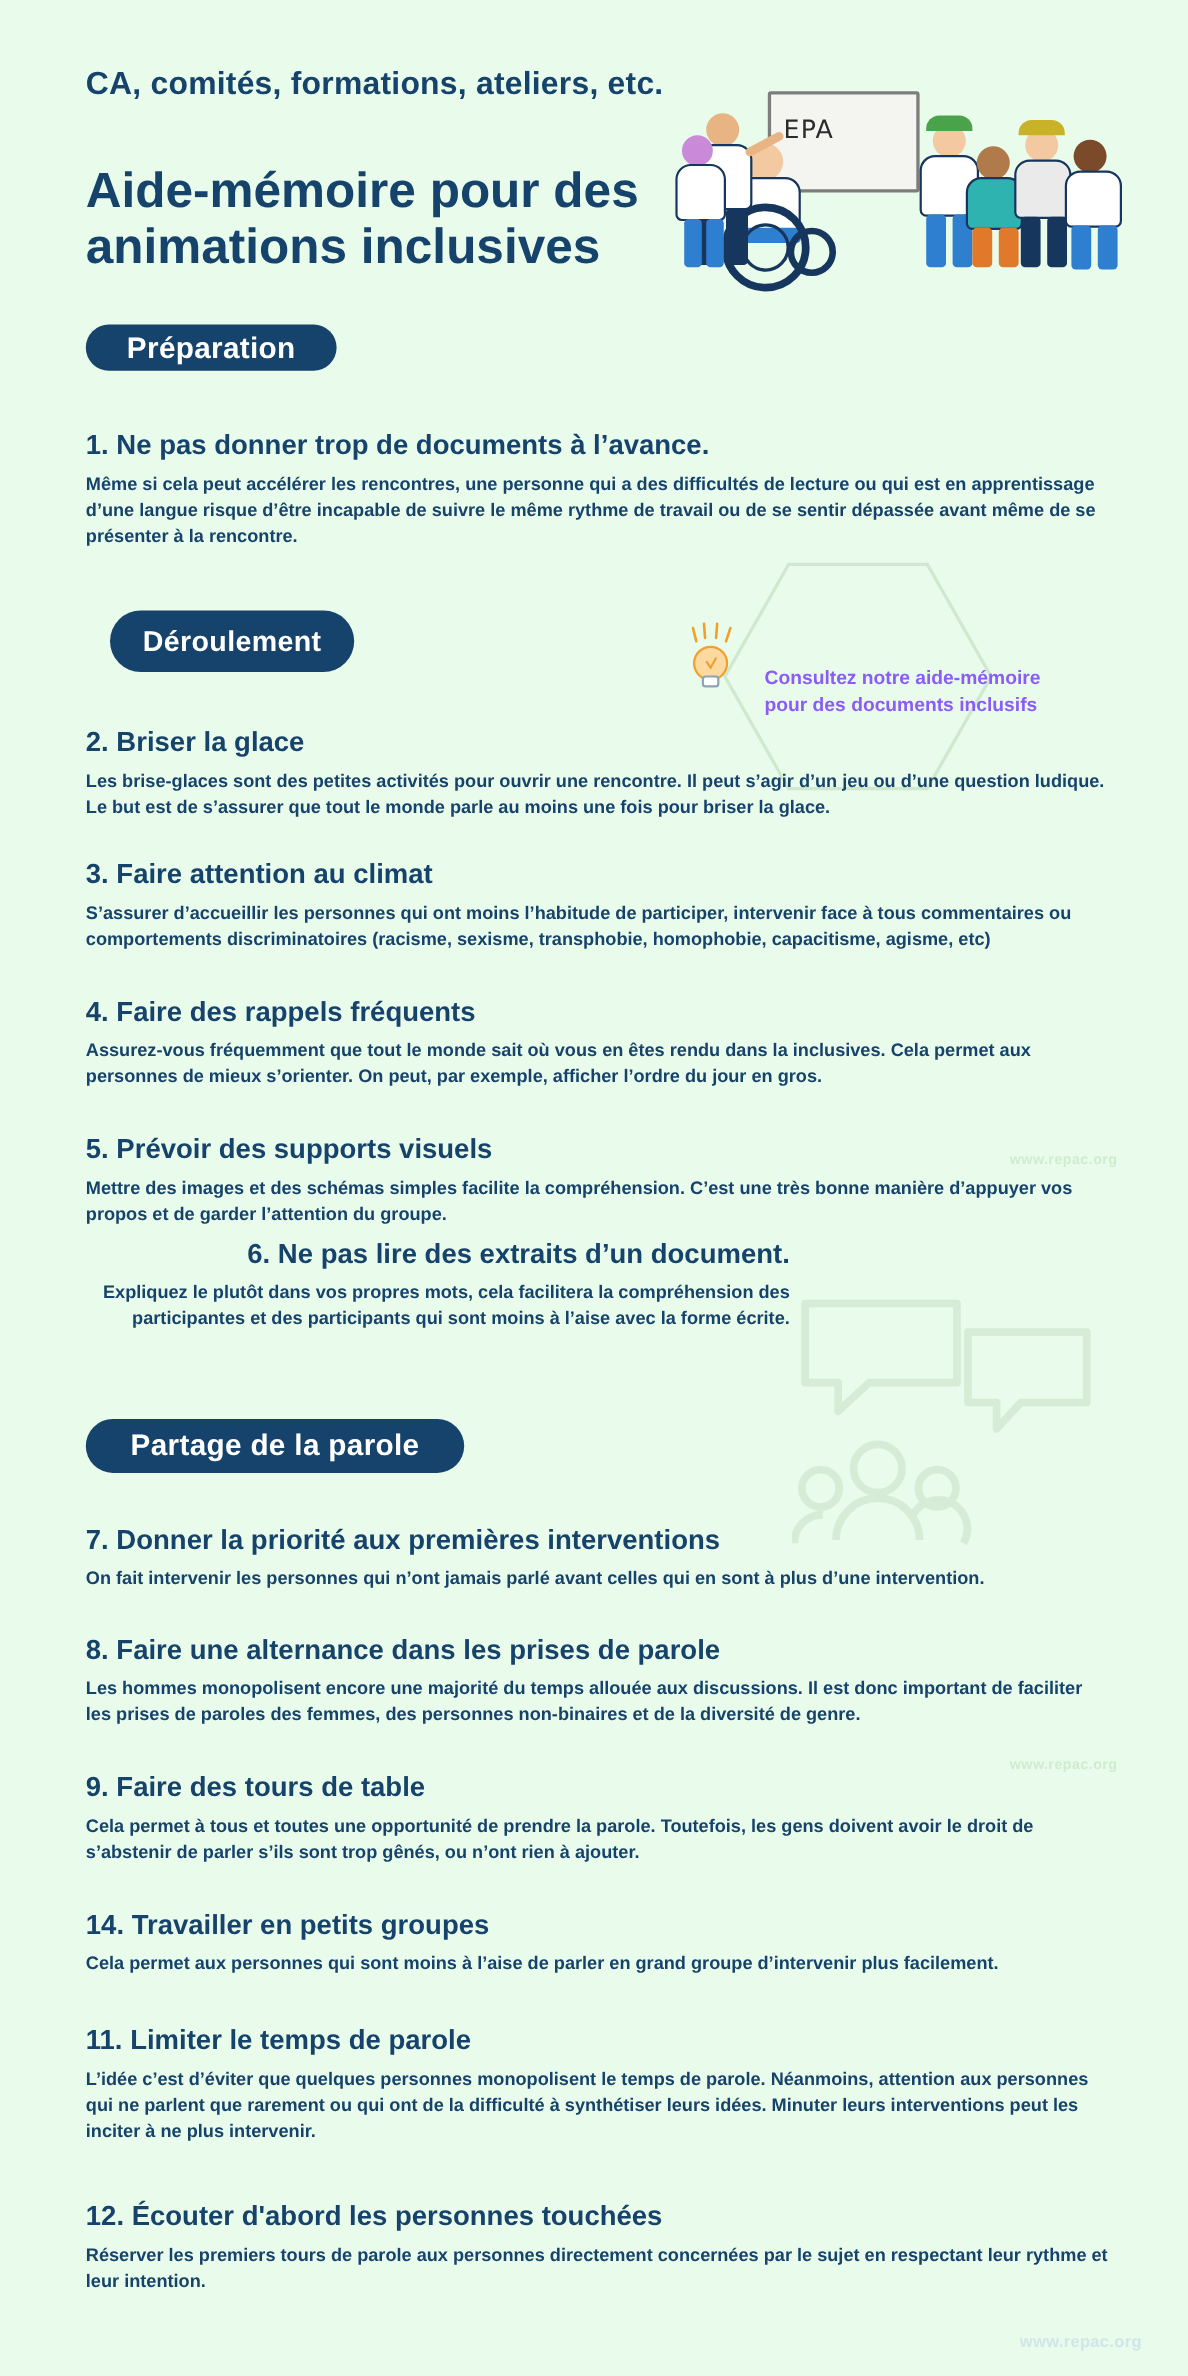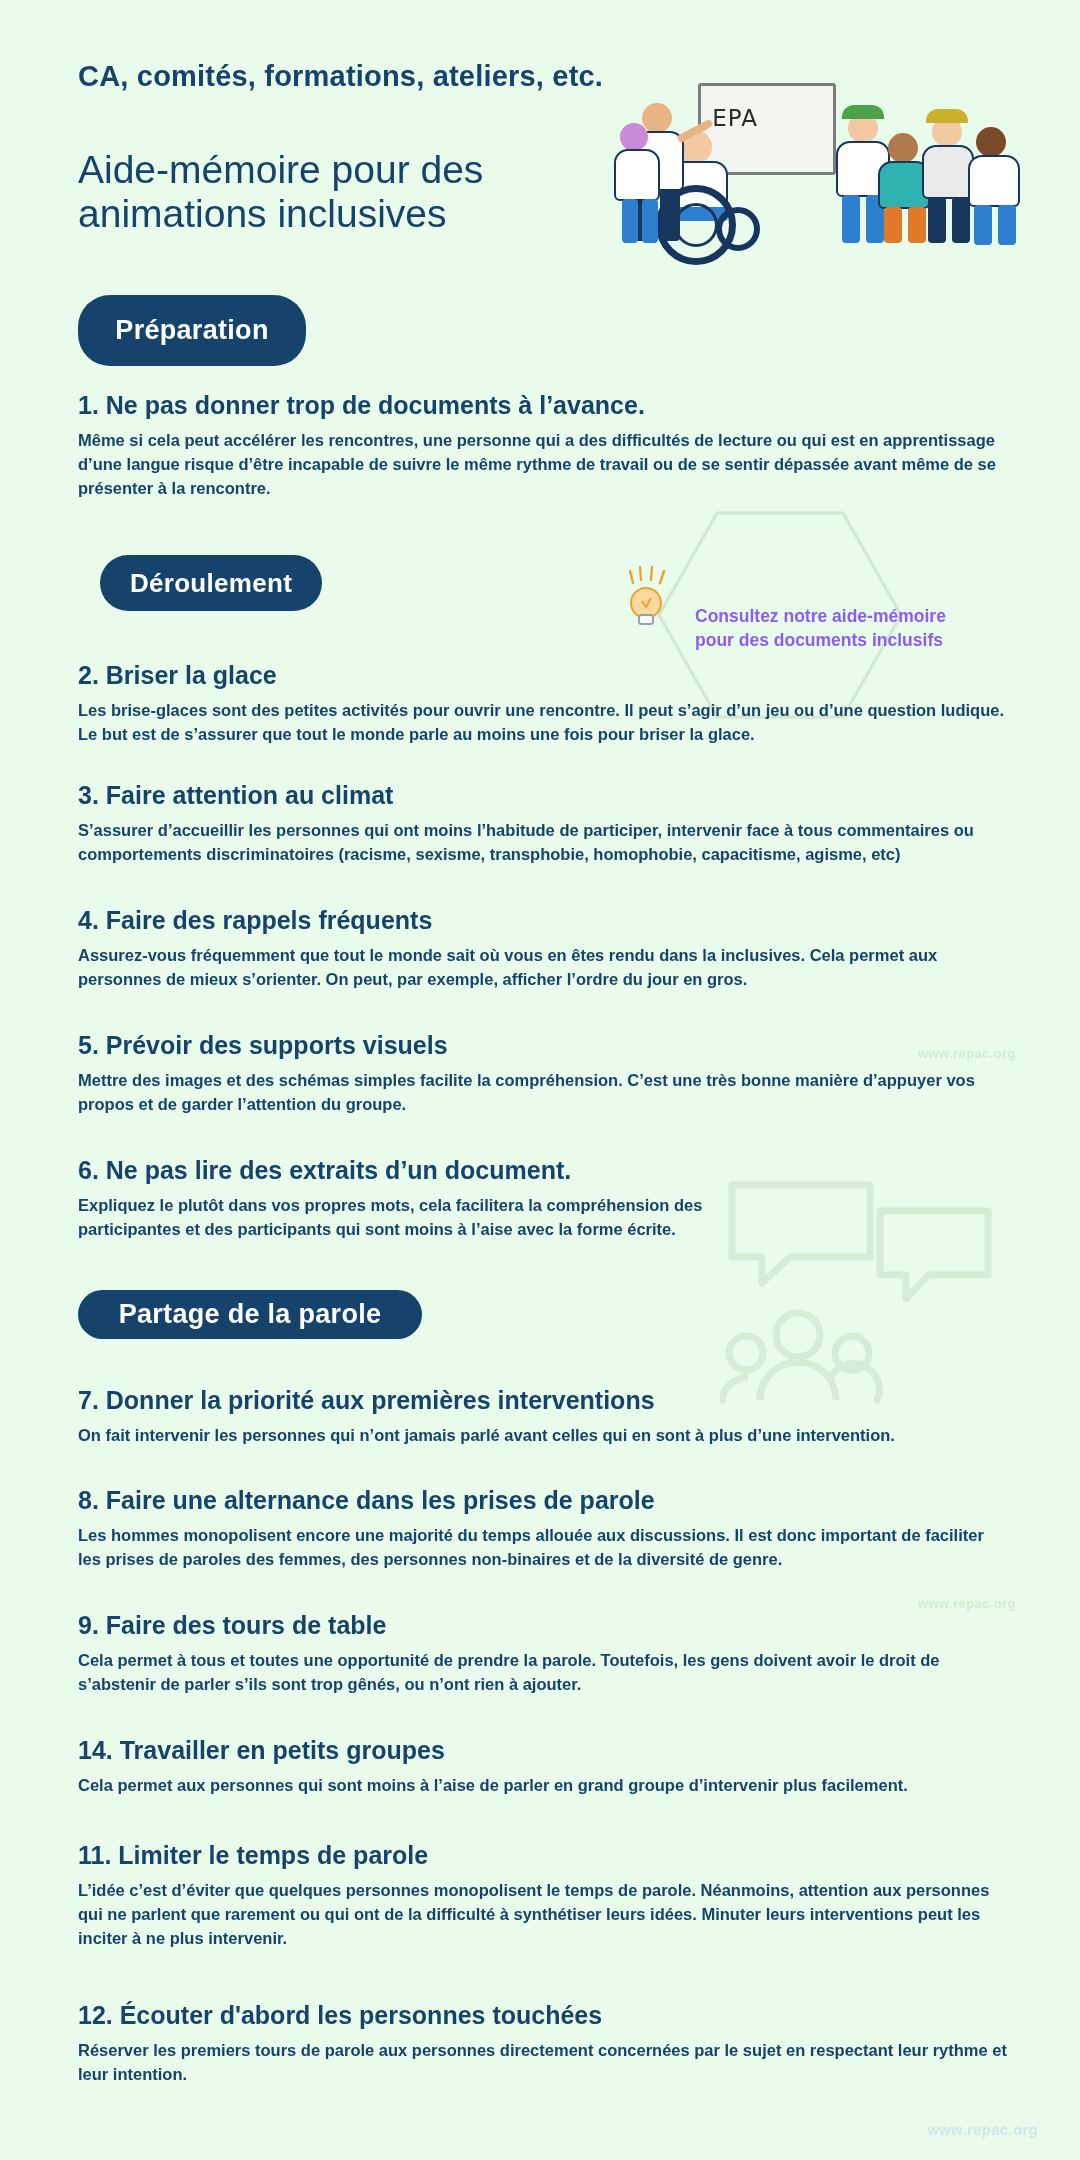--- a/index.html
+++ b/index.html
@@ -22,22 +22,22 @@
     position: absolute;
     left: 78px; top: 60px;
     font-size: 29px;
     font-weight: bold;
     color: #16436b;
     letter-spacing: 0.2px;
   }
   .main-title {
     position: absolute;
     left: 78px; top: 148px;
-    font-size: 39px;
-    font-weight: normal;
+    font-size: 45px;
+    font-weight: bold;
     line-height: 1.13;
     color: #16436b;
     width: 560px;
   }
 
   
   .illus {
     position: absolute;
     left: 620px; top: 75px;
     width: 420px; height: 200px;
@@ -218,21 +218,21 @@
       <div class="leg" style="left:332px; top:122px; width:18px; height:46px; background:#17365d;"></div>
     </div>
     <div class="person">
       <div class="head" style="left:356px; top:52px; width:30px; height:30px; background:#7a4a2a;"></div>
       <div class="body-sh" style="left:348px; top:80px; width:52px; height:52px; background:#ffffff; border:2px solid #17365d;"></div>
       <div class="leg" style="left:354px; top:130px; width:18px; height:40px; background:#2f7fd0;"></div>
       <div class="leg" style="left:378px; top:130px; width:18px; height:40px; background:#2f7fd0;"></div>
     </div>
   </div>
 
-  <div class="pill" style="left:78px; top:295px; width:228px; height:71px; font-size:27px;">Préparation</div>
+  <div class="pill" style="left:78px; top:295px; width:228px; height:42px; font-size:27px;">Préparation</div>
 
   <div class="item" style="left:78px; top:390px; width:930px;">
     <h3>1. Ne pas donner trop de documents à l’avance.</h3>
     <p>Même si cela peut accélérer les rencontres, une personne qui a des difficultés de lecture ou qui est en apprentissage d’une langue risque d’être incapable de suivre le même rythme de travail ou de se sentir dépassée avant même de se présenter à la rencontre.</p>
   </div>
 
   <div class="pill" style="left:100px; top:555px; width:222px; height:56px; font-size:26px;">Déroulement</div>
 
   <div class="hex-wrap">
     <svg class="hexagon" viewBox="0 0 250 220">
@@ -270,21 +270,21 @@
   <div class="item" style="left:78px; top:905px; width:930px;">
     <h3>4. Faire des rappels fréquents</h3>
     <p>Assurez-vous fréquemment que tout le monde sait où vous en êtes rendu dans la inclusives. Cela permet aux personnes de mieux s’orienter. On peut, par exemple, afficher l’ordre du jour en gros.</p>
   </div>
 
   <div class="item" style="left:78px; top:1030px; width:930px;">
     <h3>5. Prévoir des supports visuels</h3>
     <p>Mettre des images et des schémas simples facilite la compréhension. C’est une très bonne manière d’appuyer vos propos et de garder l’attention du groupe.</p>
   </div>
 
-  <div class="item" style="left:78px; top:1155px; width:640px;">
+  <div class="item" style="left:78px; top:1125px; width:640px;text-align:right;">
     <h3>6. Ne pas lire des extraits d’un document.</h3>
     <p>Expliquez le plutôt dans vos propres mots, cela facilitera la compréhension des participantes et des participants qui sont moins à l’aise avec la forme écrite.</p>
   </div>
 
   <div class="bubbles">
     <svg viewBox="0 0 280 235" width="280" height="235">
       <g fill="none" stroke="#d6ecd6" stroke-width="7" stroke-linejoin="round">
         <path d="M12,10 H150 V82 H70 L42,108 V82 H12 Z"></path>
         <path d="M160,36 H268 V100 H208 L186,124 V100 H160 Z"></path>
         <circle cx="78" cy="160" r="22"></circle>

